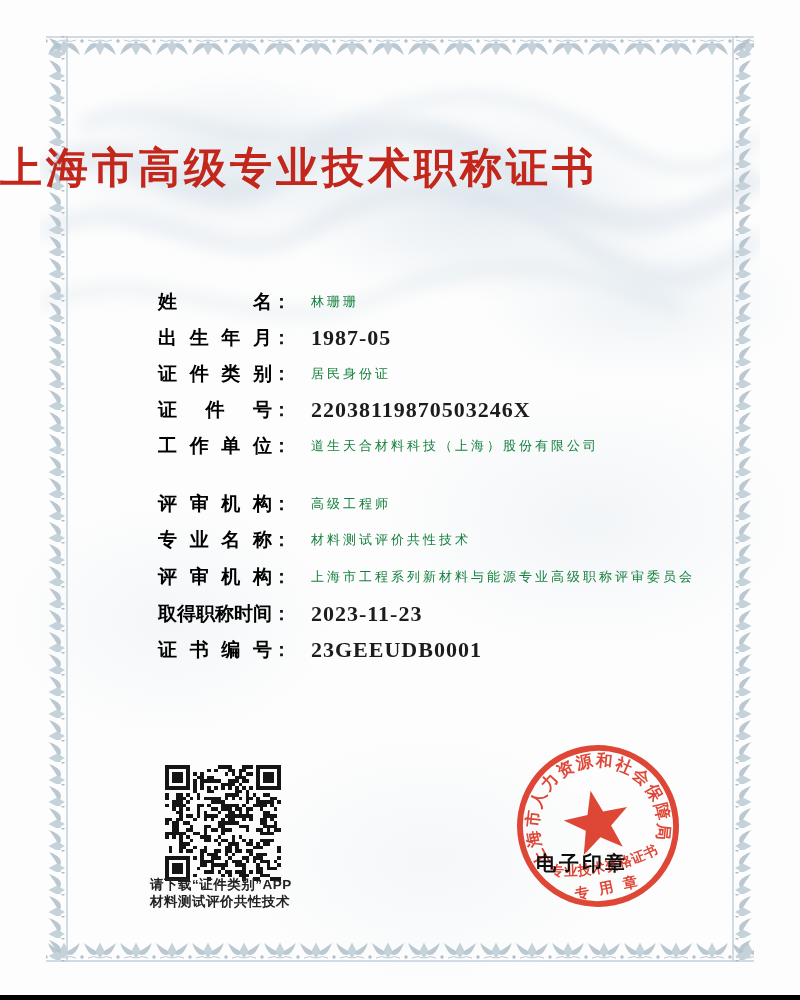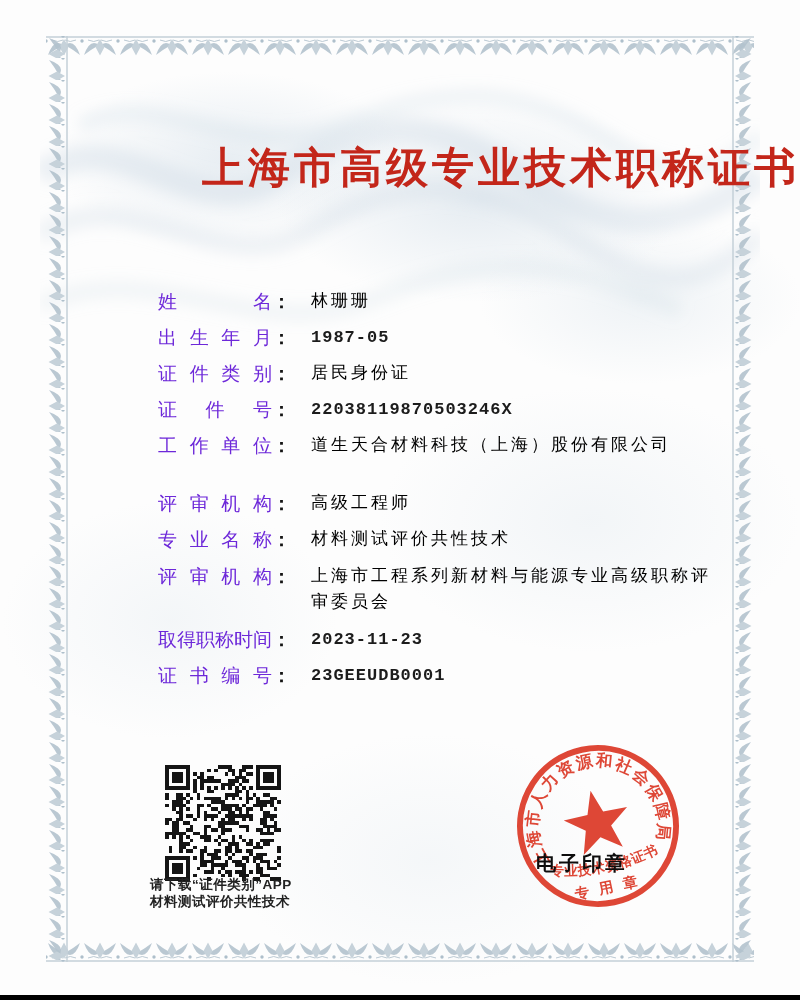--- a/index.html
+++ b/index.html
@@ -10,33 +10,33 @@
     radial-gradient(ellipse 300px 150px at 480px 200px, rgba(200,215,227,.45), transparent 68%),
     radial-gradient(ellipse 260px 130px at 230px 160px, rgba(200,215,227,.40), transparent 68%),
     radial-gradient(ellipse 230px 120px at 640px 300px, rgba(205,219,229,.30), transparent 70%),
     radial-gradient(ellipse 300px 190px at 590px 520px, rgba(210,222,231,.25), transparent 70%),
     radial-gradient(ellipse 240px 170px at 170px 620px, rgba(210,222,231,.22), transparent 70%),
     radial-gradient(ellipse 280px 180px at 430px 860px, rgba(210,222,231,.20), transparent 70%);}
   .waves{position:absolute;left:40px;top:55px;pointer-events:none;}
   
   .frame{position:absolute;left:46px;top:36px;pointer-events:none;}
   
-  .title{position:absolute;left:0;top:140px;width:100%;text-align:right;
+  .title{position:absolute;left:0;top:140px;width:100%;text-align:left;
          font-size:42px;font-weight:800;letter-spacing:4px;color:#c3261a;
          font-family:"Liberation Sans",sans-serif;}
   
   .content{position:absolute;left:158px;top:290px;}
   .row{margin-bottom:12px;white-space:nowrap;}
-  .lbl{display:inline-block;width:114px;font-weight:400;font-size:19px;line-height:24px;
-       color:#6d28d9;text-align:justify;text-align-last:justify;vertical-align:top;}
+  .lbl{display:inline-block;width:114px;font-weight:700;font-size:19px;line-height:24px;
+       color:#000000;text-align:justify;text-align-last:justify;vertical-align:top;}
   .colon{font-weight:700;font-size:19px;line-height:24px;color:#141414;
          margin-right:20px;vertical-align:top;}
-  .val-cjk{font-family:Liberation Mono, monospace;font-size:17px;line-height:24px;
-           letter-spacing:3px;color:#000000;}
-  .val-num{font-family:Liberation Mono, monospace;font-weight:600;font-size:17px;
+  .val-cjk{font-family:Liberation Sans, sans-serif;font-size:13px;line-height:24px;
+           letter-spacing:3px;color:#15803d;}
+  .val-num{font-family:Liberation Serif, serif;font-weight:600;font-size:22px;
            line-height:24px;letter-spacing:1px;color:#1c1c1c;}
   .val-num-bold{font-weight:700;}
   .val-wrap{display:inline-block;white-space:normal;width:400px;line-height:26px;
             vertical-align:top;}
   .lh26 .lbl,.lh26 .colon{line-height:26px;}
   .group-b{margin-top:34px;}
   .group-c{}
   
   .qr{position:absolute;left:165px;top:765px;}
   .qr-caption{position:absolute;left:150px;top:876px;font-size:13.5px;font-weight:700;

